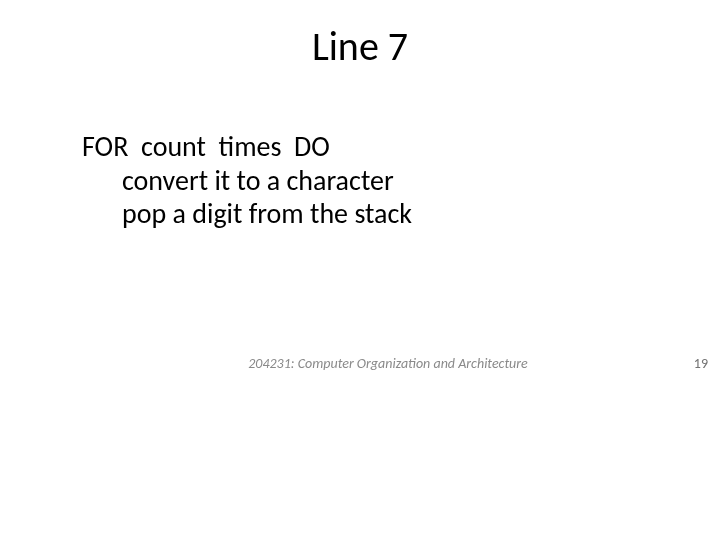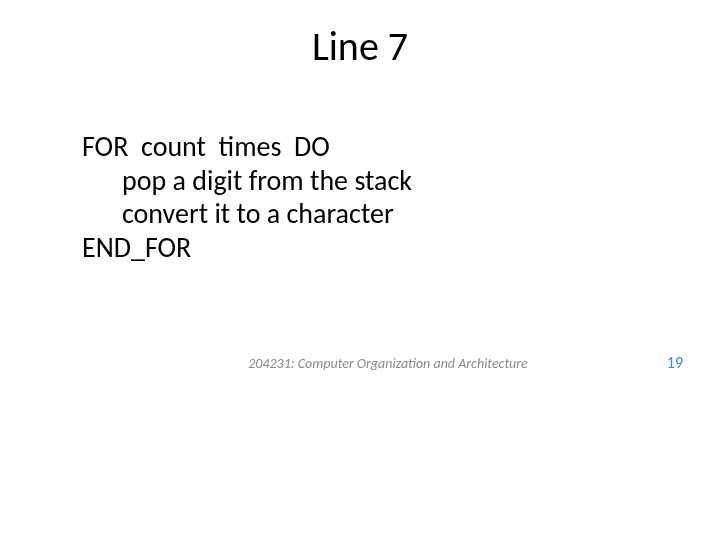--- a/index.html
+++ b/index.html
@@ -52,37 +52,36 @@
     width: 100%;
     text-align: center;
     font-size: 14px;
     font-style: italic;
     color: #8a8a8a;
     margin-left: 28px;
   }
   .pagenum {
     position: absolute;
     bottom: 20px;
-    right: 37px;
-    font-size: 16px;
-    color: #3b82f6;
+    right: 12px;
+    font-size: 14px;
+    color: #737373;
     font-style: normal;
   }
 </style>
 </head>
 <body>
 
 <div class="slide">
 
   <div class="title">Line 7</div>
 
   <div class="body">
     <div class="line">FOR  count  times  DO</div>
+    <div class="line indent">convert it to a character</div>
     <div class="line indent">pop a digit from the stack</div>
-    <div class="line indent">convert it to a character</div>
-    <div class="line">END_FOR</div>
   </div>
 
   <div class="footer">204231: Computer Organization and Architecture</div>
 
   <div class="pagenum">19</div>
 
 </div>
 
 </body></html>

